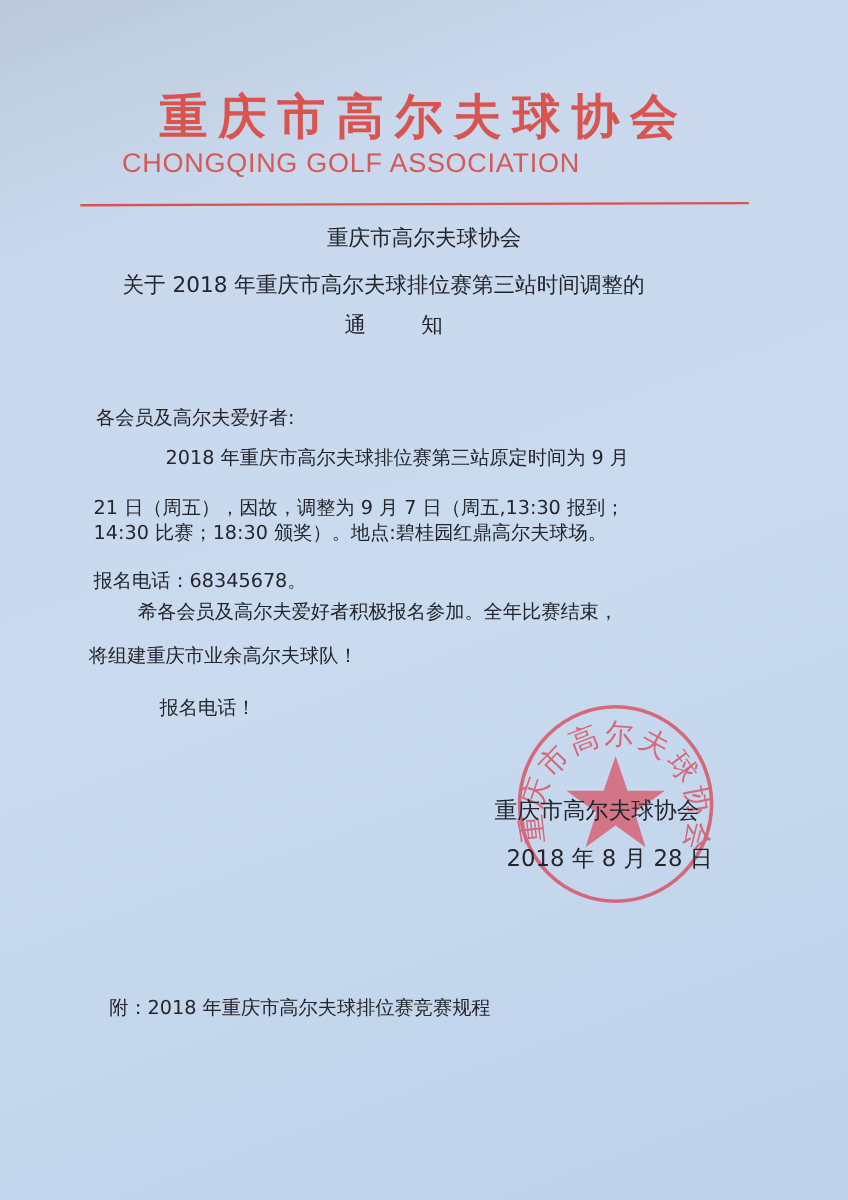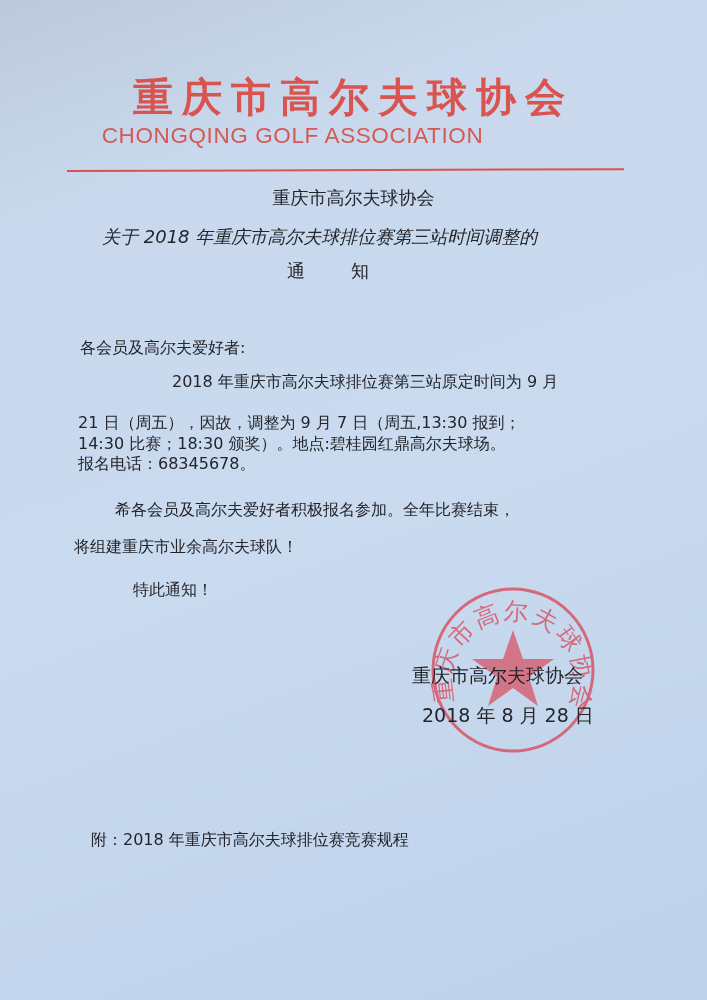--- a/index.html
+++ b/index.html
@@ -18,21 +18,21 @@
     .letterhead-en {
       left: 0; width: 585px; top: 123px; text-align: center;
       font-family: "Liberation Sans", sans-serif; font-size: 22.5px; color: #d45a55; letter-spacing: 0.6px;
     }
     .red-rule {
       position: absolute; left: 67px; top: 170px; width: 557px; height: 2px;
       background: #d9534f; transform: rotate(-0.18deg); transform-origin: left center;
     }
     .title { font-size: 18px; }
     .t1 { left: 0; width: 707px; top: 186px; text-align: center; }
-    .t2 { left: 102px; top: 225px; font-style: italic; }
+    .t2 { left: 102px; top: 225px; }
     .t3 { left: 287px; top: 259px; letter-spacing: 46px; }
     .body-line { font-size: 16px; }
     .stamp { position: absolute; left: 430px; top: 586px; width: 166px; height: 168px; opacity: 0.78; }
     .sig { font-size: 19px; }
   </style>
 </head>
 <body>
 
 <div>
   <div class="abs letterhead-cn">重庆市高尔夫球协会</div>
@@ -41,27 +41,27 @@
 </div>
 
 <div>
   <div class="abs title t1">重庆市高尔夫球协会</div>
   <div class="abs title t2">关于 2018 年重庆市高尔夫球排位赛第三站时间调整的</div>
   <div class="abs title t3">通知</div>
 </div>
 
 <div>
   <div class="abs body-line" style="left:80px; top:338px;">各会员及高尔夫爱好者:</div>
-  <div class="abs body-line" style="left:138px; top:372px;margin-left:34px;">2018 年重庆市高尔夫球排位赛第三站原定时间为 9 月</div>
+  <div class="abs body-line" style="left:138px; top:372px;">2018 年重庆市高尔夫球排位赛第三站原定时间为 9 月</div>
   <div class="abs body-line" style="left:78px; top:403px;margin-top:10px;">21 日（周五），因故，调整为 9 月 7 日（周五,13:30 报到；</div>
   <div class="abs body-line" style="left:78px; top:434px;">14:30 比赛；18:30 颁奖）。地点:碧桂园红鼎高尔夫球场。</div>
-  <div class="abs body-line" style="left:78px; top:454px;">报名电话：68345678。</div>
+  <div class="abs body-line" style="left:78px; top:474px;">报名电话：68345678。</div>
   <div class="abs body-line" style="left:115px; top:500px;">希各会员及高尔夫爱好者积极报名参加。全年比赛结束，</div>
   <div class="abs body-line" style="left:74px; top:537px;">将组建重庆市业余高尔夫球队！</div>
-  <div class="abs body-line" style="left:133px; top:580px;">特此通知！</div>
+  <div class="abs body-line" style="left:133px; top:580px;">报名电话！</div>
 </div>
 
 <svg class="stamp" viewBox="0 0 166 168">
   <defs>
     <path id="ringPath" d="M 26 120 A 62 62 0 1 1 140 120" fill="none"></path>
   </defs>
   <ellipse cx="83" cy="84" rx="80" ry="81" fill="none" stroke="#d94a5c" stroke-width="3"></ellipse>
   <text font-family="DejaVu Serif, serif" font-size="24" fill="#d94a5c" letter-spacing="3">
     <textPath href="#ringPath" startOffset="2%">重庆市高尔夫球协会</textPath>
   </text>

